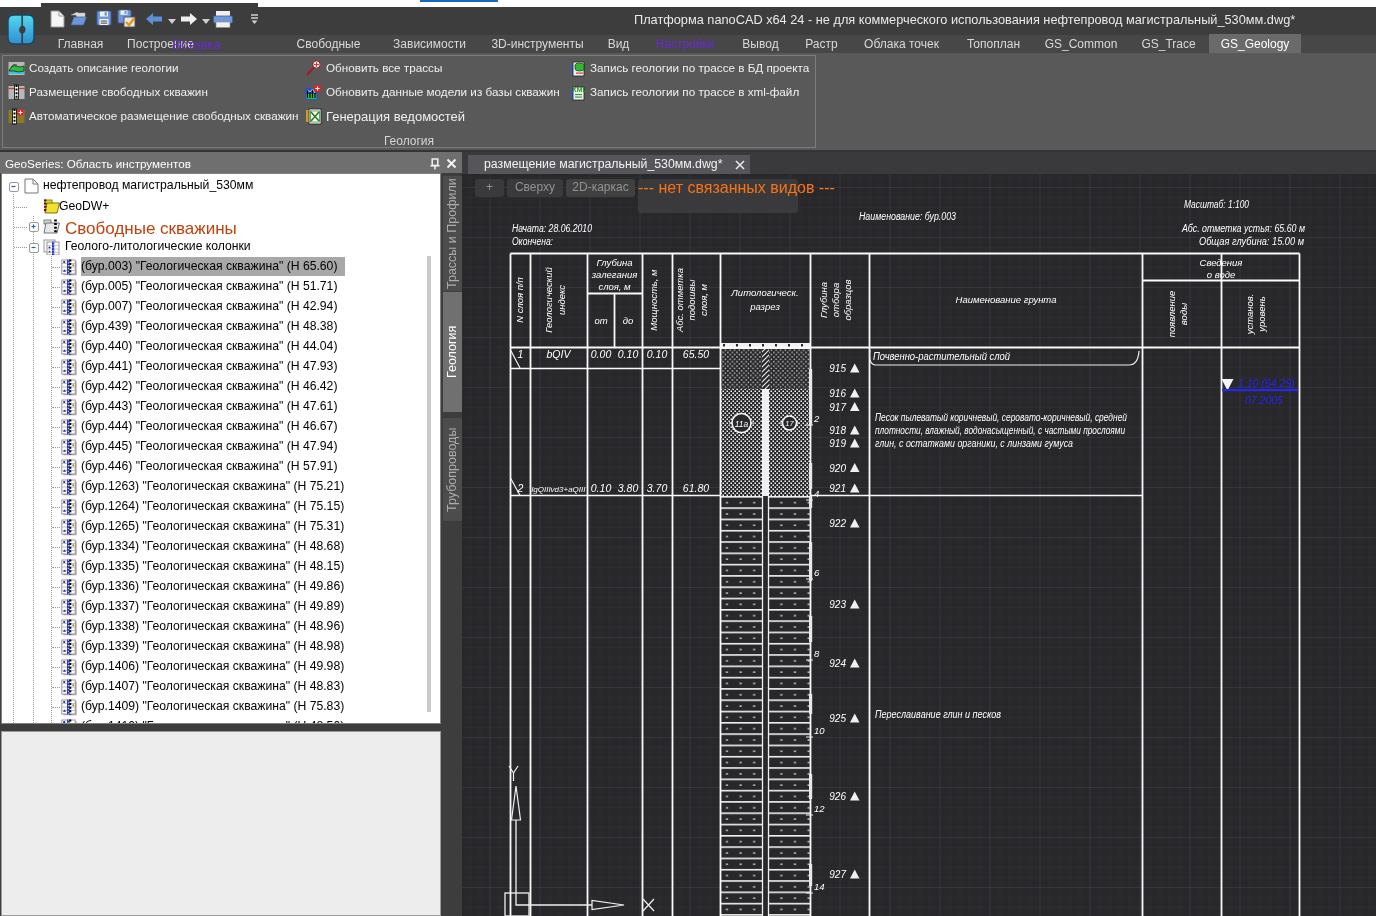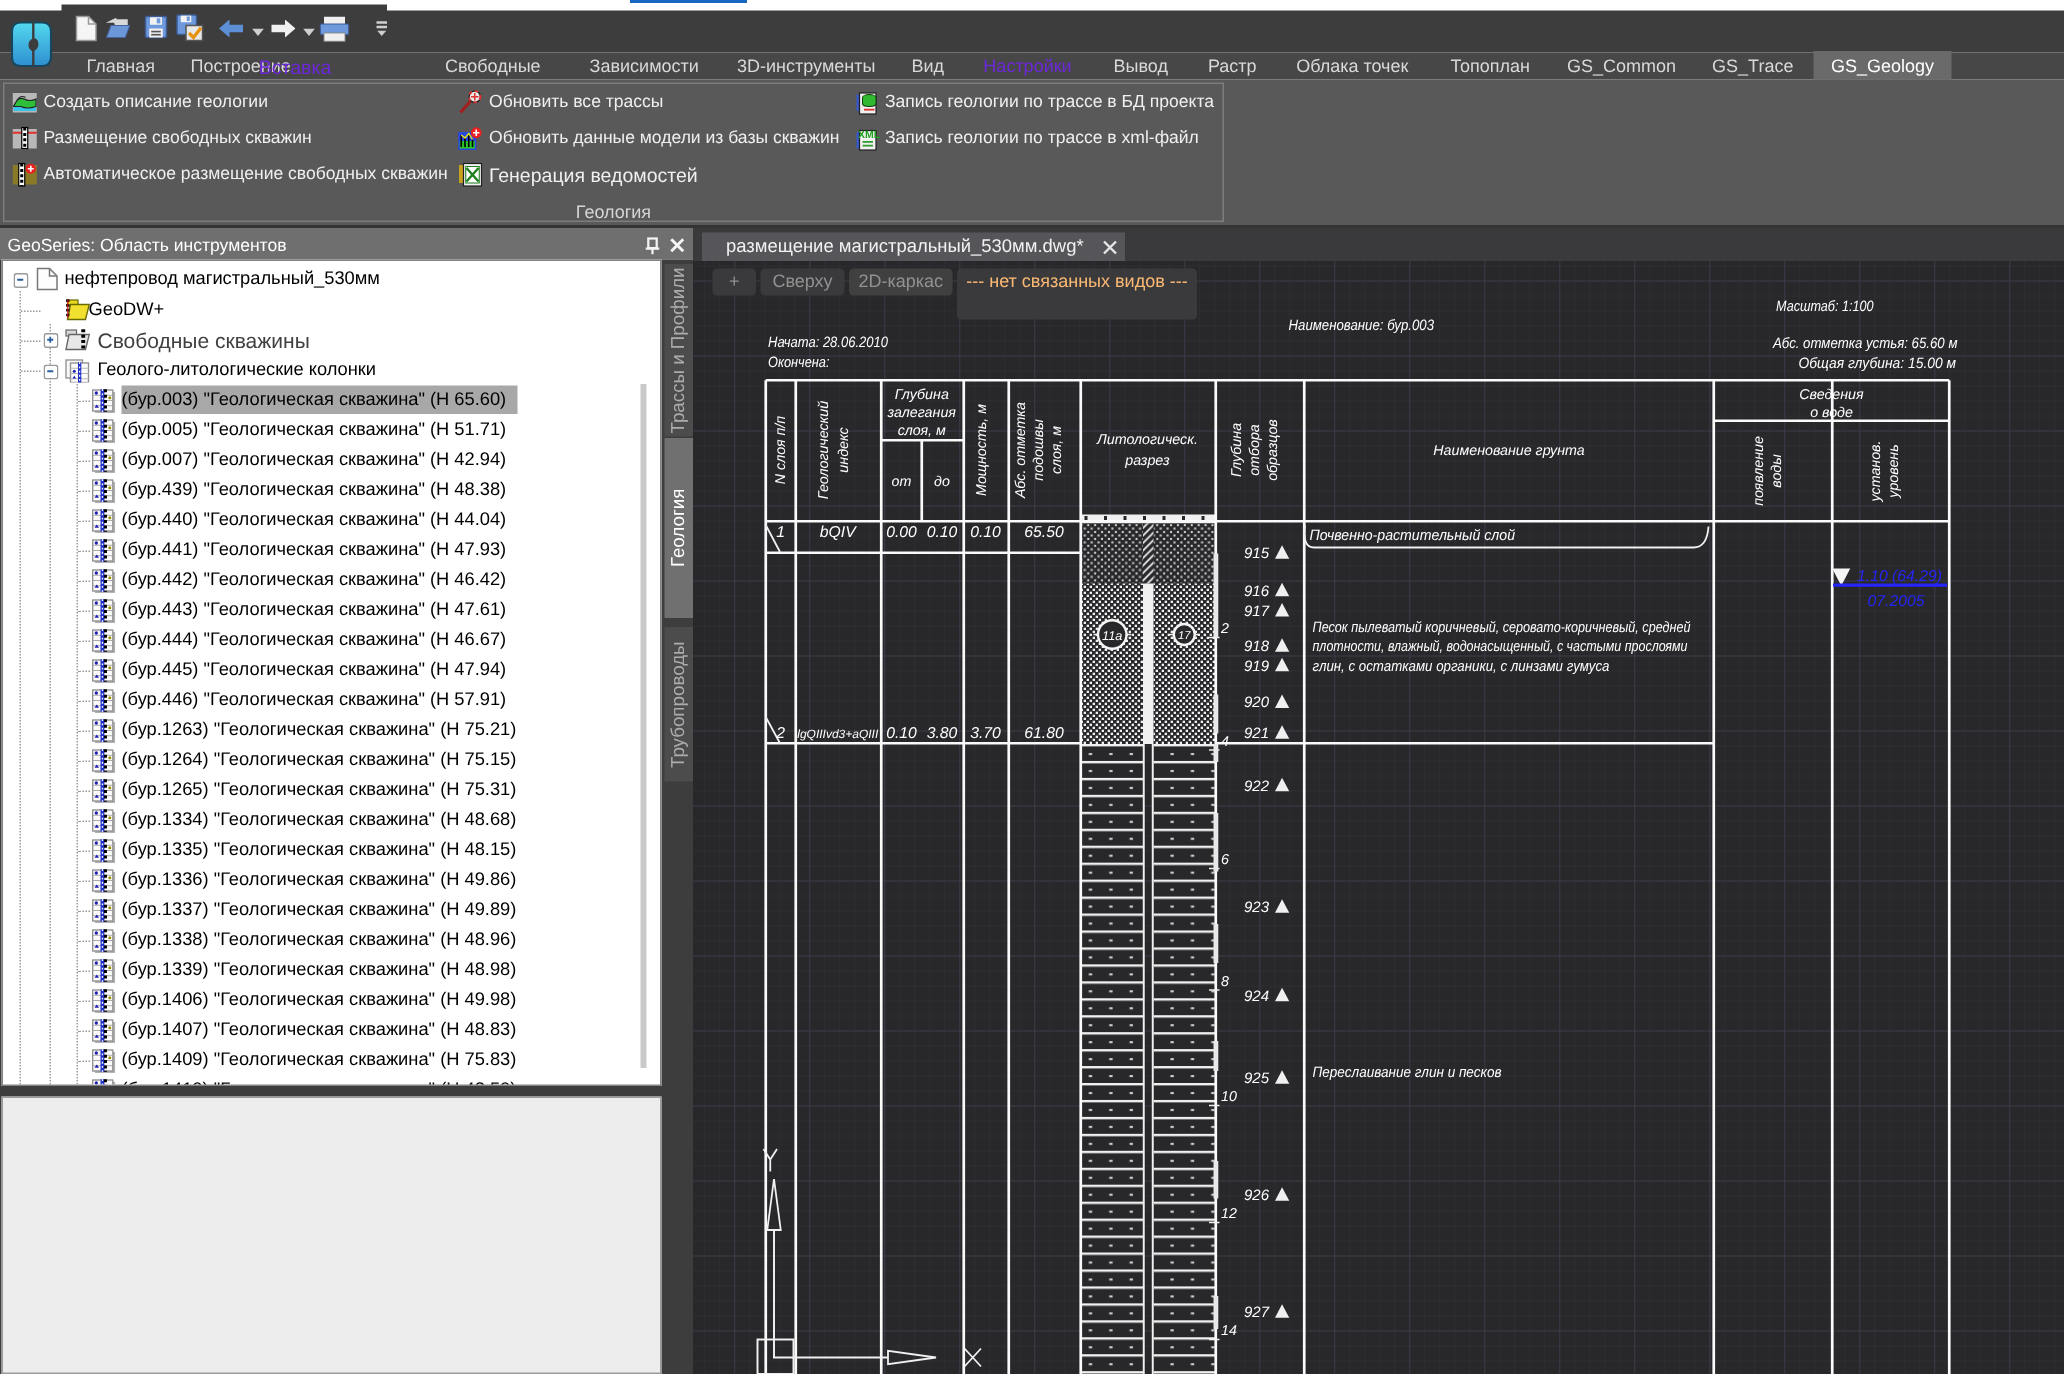--- a/index.html
+++ b/index.html
@@ -8,20 +8,21 @@
 .txt{position:absolute;white-space:nowrap}
 </style></head>
 <body>
 <div class="abs" style="left:0;top:0;width:1376px;height:916px;background:#fff">
 
 <div class="abs" style="left:420px;top:0;width:78px;height:2px;background:#1766c2"></div>
 
 <div class="abs" style="left:41px;top:3px;width:217px;height:10px;background:#3d3d3d"></div>
 
 <div class="abs" style="left:0;top:7px;width:1376px;height:28px;background:#3d3d3d"></div>
+<div class="txt" style="left:634px;top:12px;font-size:12.75px;color:#e9e9e9">Платформа nanoCAD x64 24 - не для коммерческого использования нефтепровод магистральный_530мм.dwg*</div>
 
 <svg class="abs" style="left:50px;top:10px" width="15" height="18" viewBox="0 0 15 18">
  <path d="M1 1 L9 1 L14 6 L14 17 L1 17 Z" fill="#f5f5f5" stroke="#9a9a9a" stroke-width="1"></path>
  <path d="M9 1 L9 6 L14 6" fill="none" stroke="#9a9a9a"></path>
     </svg>
 <svg class="abs" style="left:70px;top:12px" width="17" height="14" viewBox="0 0 17 14">
  <path d="M1 3 L6 3 L7 5 L15 5 L15 1 L8 1 L7 0" fill="#d9d9d9" stroke="#bbb" stroke-width="0.5"></path>
  <path d="M1 13 L4 5 L16.5 5 L13.5 13 Z" fill="#6b96d8" stroke="#46639c" stroke-width="0.7"></path>
     </svg>
 <svg class="abs" style="left:96px;top:10px" width="16" height="16" viewBox="0 0 16 16">
@@ -201,21 +202,21 @@
         <rect x="0.5" y="0.5" width="9" height="9" fill="#fdfdfd" stroke="#9a9a9a" rx="1.5"></rect>
         <g stroke="#2a5d9c" stroke-width="1.2">
           <path d="M2.5 4.5 L6.5 4.5 M4.5 2.5 L4.5 6.5"></path>
         </g>
       </svg>
 <svg class="abs" style="left:41px;top:44.80000000000001px" width="17" height="15" viewBox="0 0 17 15">
         <rect x="1" y="1" width="7" height="4" fill="#d8d8d8" stroke="#666" stroke-width="0.8"></rect>
         <path d="M1 14 L3 4 L16.5 4 L14 14 Z" fill="#e8e8e8" stroke="#666" stroke-width="0.9"></path>
         <path d="M12.5 0.5 L12.5 14" stroke="#000" stroke-width="2.6" stroke-dasharray="2 1.6"></path>
       </svg>
-      <div class="txt" style="left:63px;top:44.8px;font-size:14px;color:#404040">Свободные скважины</div>
+      <div class="txt" style="left:63px;top:44.8px;font-size:17px;color:#c2410c">Свободные скважины</div>
 <div class="abs" style="left:12px;top:73.0px;width:13px;height:1px;border-top:1px dotted #9a9a9a"></div>
 <svg class="abs" style="left:26.5px;top:68.5px" width="10" height="10" viewBox="0 0 10 10">
         <rect x="0.5" y="0.5" width="9" height="9" fill="#fdfdfd" stroke="#9a9a9a" rx="1.5"></rect>
         <g stroke="#2a5d9c" stroke-width="1.2">
           <path d="M2.5 4.5 L6.5 4.5"></path>
         </g>
       </svg>
 <svg class="abs" style="left:41px;top:65px" width="17" height="16" viewBox="0 0 17 16">
         <rect x="1" y="1" width="11" height="12" fill="#f8f8f8" stroke="#909090" stroke-width="0.9"></rect>
         <rect x="4" y="3" width="12" height="13" fill="#fcfcfc" stroke="#909090" stroke-width="0.9"></rect>
@@ -738,13 +739,13 @@
 <path d="M54 612 L49.5 646 L58.5 646 Z" fill="none" stroke="#f0f0f0" stroke-width="1.2"></path>
 <path d="M162 731 L130 726.5 L130 735.5 Z" fill="none" stroke="#f0f0f0" stroke-width="1.2"></path>
 <rect x="43" y="719" width="24" height="23" fill="none" stroke="#f0f0f0" stroke-width="1.3"></rect>
 <path d="M47 592 L51.5 599 L56 592 M51.5 599 L51.5 607" fill="none" stroke="#f0f0f0" stroke-width="1.2"></path>
 <path d="M181 725 L192 737 M192 725 L181 737" fill="none" stroke="#f0f0f0" stroke-width="1.2"></path>
 </svg>
 
 <div class="txt" style="left:475px;top:179px;width:29px;height:18px;background:#3a3a3c;border-radius:3px;color:#929292;font-size:12px;text-align:center;line-height:17px">+</div>
 <div class="txt" style="left:507px;top:179px;width:56px;height:18px;background:#3a3a3c;border-radius:3px;color:#929292;font-size:12px;text-align:center;line-height:17px">Сверху</div>
 <div class="txt" style="left:566px;top:179px;width:69px;height:18px;background:#404040;border-radius:3px;color:#929292;font-size:12px;text-align:center;line-height:17px">2D-каркас</div>
-<div class="txt" style="left:638px;top:179px;width:160px;height:34px;background:#3a3a3c;border-radius:3px;color:#fdba74;font-size:12px;text-align:center;line-height:17px">--- нет связанных видов ---</div>
+<div class="txt" style="left:638px;top:179px;width:160px;height:34px;background:#3a3a3c;border-radius:3px;color:#f97316;font-size:16px;text-align:center;line-height:17px">--- нет связанных видов ---</div>
 </div>
 </body></html>

